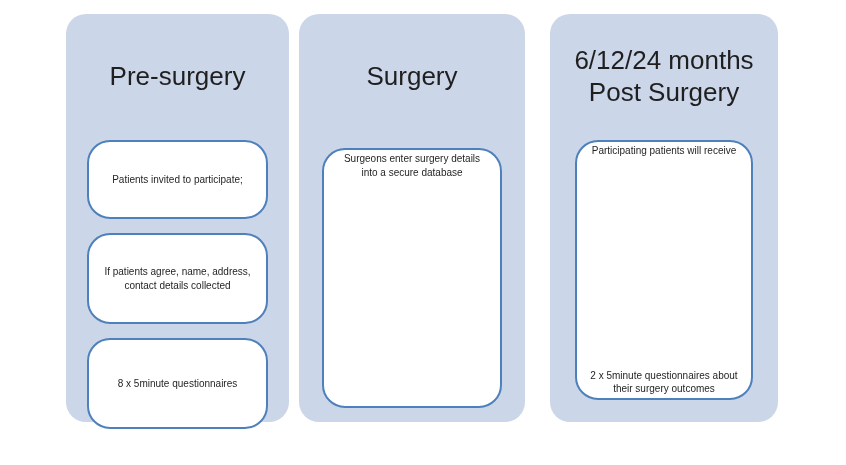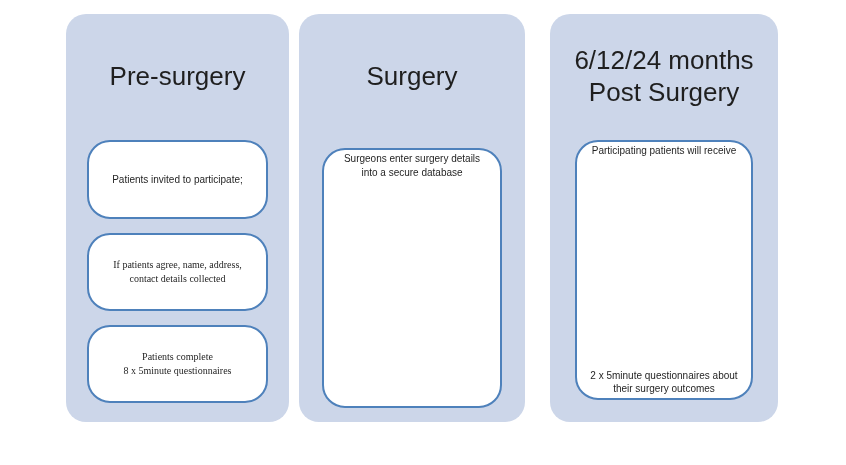--- a/index.html
+++ b/index.html
@@ -45,42 +45,41 @@
     background:var(--card-fill);
     border:2.5px solid var(--card-border);
     border-radius:23px;
     display:flex;flex-direction:column;
     justify-content:center;
     text-align:center;
     font-size:10px;line-height:1.36;
     padding:2px 10px;
   }
   .panel-2 .card, .panel-3 .card{padding:2px 12px;}
-  .card-sm{height:78px;flex:none;font-family:Liberation Serif, serif;}
+  .card-sm{height:91px;flex:none;}
   .card-sm-first{height:79px;flex:none;}
   .card-lg{height:260px;flex:none;justify-content:space-between;}
   .card p{margin:0;}
   .card p + p{}
 </style>
 </head>
 <body>
 
 <div class="canvas">
 
   <section class="panel panel-1">
     <h2 class="panel-title">Pre-surgery</h2>
     <div class="panel-body">
       <div class="card card-sm-first">
         <p>Patients invited to participate;</p>
       </div>
       <div class="card card-sm">
         <p>If patients agree, name, address, contact details collected</p>
       </div>
       <div class="card card-sm">
-        <p>Patients complete</p>
         <p>8 x 5minute questionnaires</p>
       </div>
     </div>
   </section>
 
   <section class="panel panel-2">
     <h2 class="panel-title">Surgery</h2>
     <div class="panel-body">
       <div class="card card-lg">
         <p>Surgeons enter surgery details into a secure database</p>

